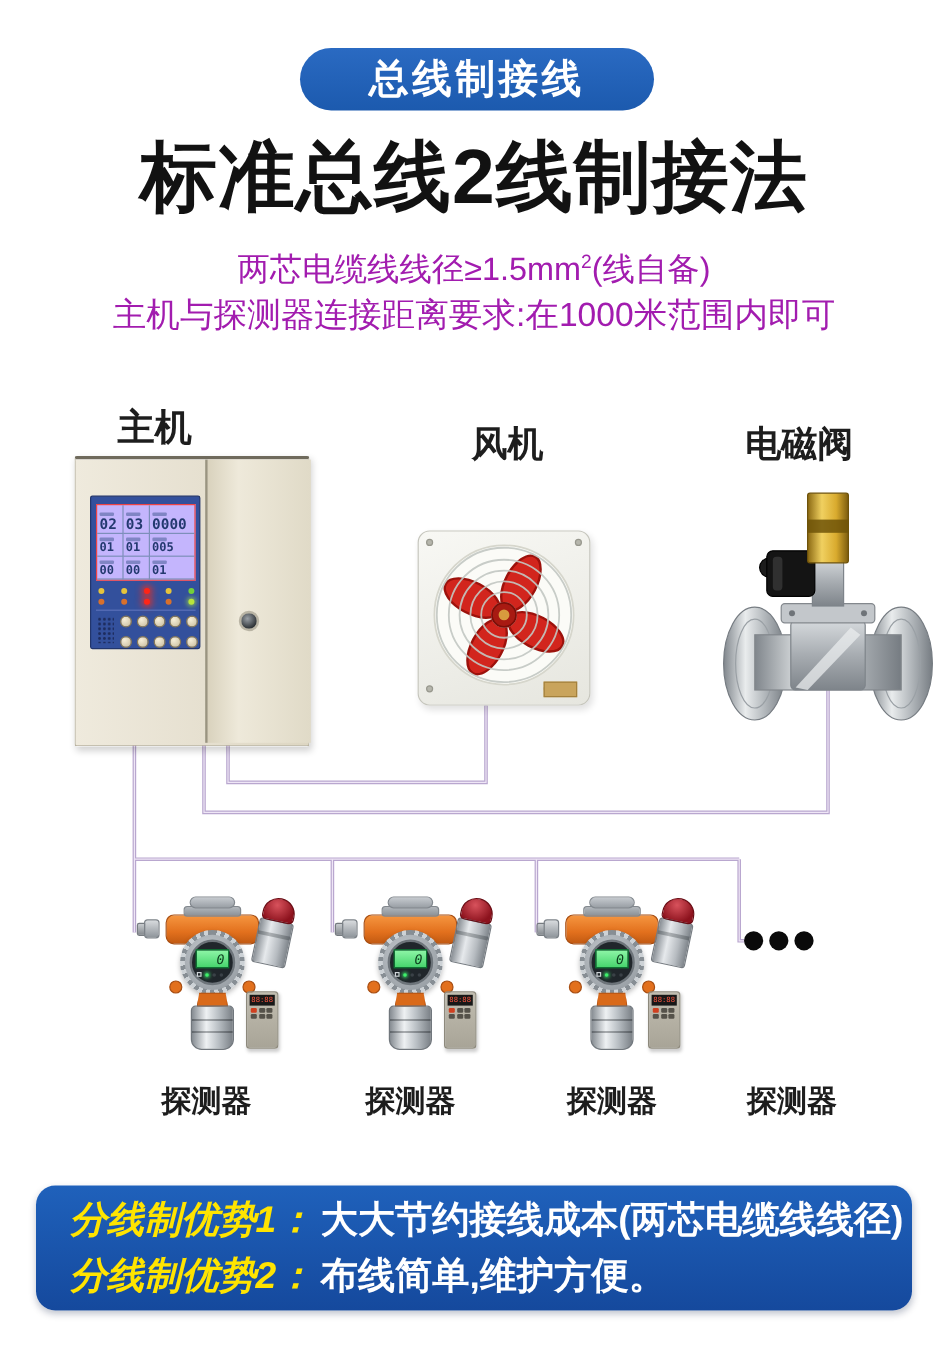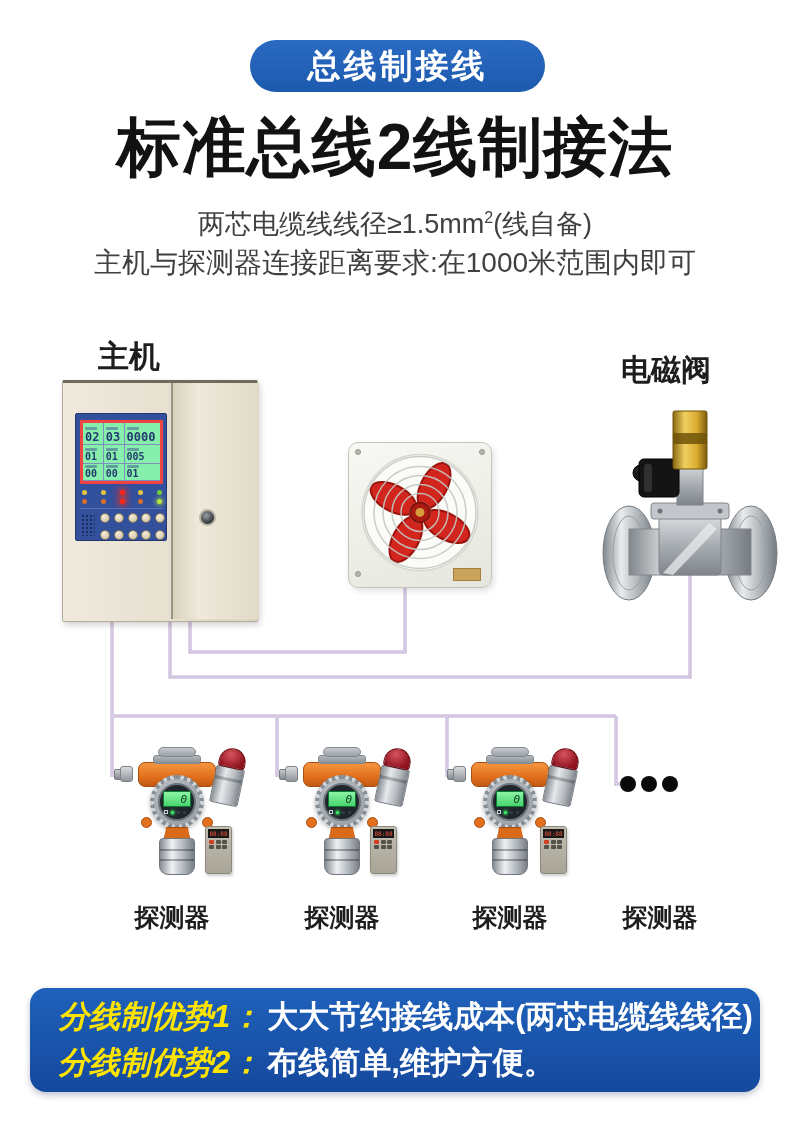--- a/index.html
+++ b/index.html
@@ -6,21 +6,21 @@
   *{box-sizing:border-box;}
   #canvas{position:relative;width:790px;height:1130px;margin:0 auto;background:#ffffff;
     font-family:"Liberation Sans","DejaVu Sans",sans-serif;overflow:hidden;text-decoration:underline;}
 
   
   .badge{position:absolute;left:250px;top:40px;width:295px;height:52px;border-radius:27px;
     background:linear-gradient(180deg,#2a6ac2,#1c5aae);display:flex;align-items:center;justify-content:center;}
   .badge span{color:#fff;font-size:33px;font-weight:700;letter-spacing:3px;}
   .title{position:absolute;left:0;top:104px;width:790px;text-align:center;margin:0;
     font-size:64px;font-weight:800;color:#121212;letter-spacing:1px;}
-  .sub1,.sub2{position:absolute;left:0;width:790px;text-align:center;color:#404040;}
+  .sub1,.sub2{position:absolute;left:0;width:790px;text-align:center;color:#a21caf;}
   .sub1{top:206px;font-size:27px;}
   .sub1 sup{font-size:16px;}
   .sub2{top:244px;font-size:28px;}
 
   
   .dev-label{position:absolute;color:#1d1d1d;font-weight:600;}
   .lbl-host{left:98px;top:336px;font-size:31px;}
   .lbl-fan{left:348px;top:350px;width:150px;text-align:center;font-size:30px;}
   .lbl-fan-sub{left:330px;top:388px;width:190px;text-align:center;font-size:23px;font-weight:500;}
   .lbl-valve{left:596px;top:350px;width:140px;text-align:center;font-size:30px;}
@@ -34,22 +34,22 @@
     background:linear-gradient(90deg,#efeadd,#e6e0d0 55%,#ddd6c2);
     border:1px solid #b3ac97;border-top:3px solid #6f6a5c;border-radius:2px;
     box-shadow:2px 3px 6px rgba(0,0,0,.18);}
   .cab-door{position:absolute;left:108px;top:0;width:88px;height:236px;
     background:linear-gradient(90deg,#d9d2bd,#eee9da 30%,#e0dac7);
     border-left:2px solid #9a9480;}
   .knob{position:absolute;left:26px;top:126px;width:17px;height:17px;border-radius:50%;
     background:radial-gradient(circle at 40% 35%,#9aa0a6,#2f3438 70%);border:2px solid #b9b4a4;}
   .panel{position:absolute;left:12px;top:30px;width:92px;height:128px;background:#33509c;
     border:1px solid #22356c;border-radius:2px;}
-  .lcd{position:absolute;left:4px;top:6px;width:83px;height:64px;background:#86efac;
-    border:3px solid #ef4444;display:grid;grid-template-columns:27% 27% 46%;grid-template-rows:38% 32% 30%;}
+  .lcd{position:absolute;left:4px;top:6px;width:83px;height:64px;background:#c4b5fd;
+    border:1px solid #ef4444;display:grid;grid-template-columns:27% 27% 46%;grid-template-rows:38% 32% 30%;}
   .lcd-cell{border-right:1px solid #7d8fba;border-bottom:1px solid #7d8fba;display:flex;flex-direction:column;
     align-items:flex-start;justify-content:flex-end;padding:1px 2px;}
   .lcd-cell:nth-child(3n){border-right:none;}
   .lcd-cell .ml{display:block;width:12px;height:3px;border-radius:1px;background:rgba(72,92,150,.55);margin-bottom:1px;}
   .lcd-cell b{font-family:"DejaVu Sans Mono",monospace;color:#23396f;font-size:10px;line-height:10px;}
   .lcd-cell.big b{font-size:12px;line-height:12px;}
   .ledrow{position:absolute;left:6px;width:80px;display:flex;justify-content:space-between;}
   .ledrow.r1{top:76px;} .ledrow.r2{top:85px;}
   .led{width:5px;height:5px;border-radius:50%;}
   .led.y{background:#e5c43c;} .led.o{background:#d8702c;} .led.g{background:#74cf3a;}
@@ -143,20 +143,21 @@
   <div class="badge">
     <span>总线制接线</span>
   </div>
   <h1 class="title">标准总线2线制接法</h1>
   <div class="sub1">
     <span>两芯电缆线线径≥1.5mm</span><sup>2</sup><span>(线自备)</span>
   </div>
   <div class="sub2">主机与探测器连接距离要求:在1000米范围内即可</div>
 
   <div class="dev-label lbl-host">主机</div>
+  <div class="dev-label lbl-fan">风机</div>
   <div class="dev-label lbl-valve">电磁阀</div>
 
   <svg id="wires" width="790" height="1130" viewBox="0 0 790 1130">
     <g fill="none" stroke="#b9a7cf" stroke-width="3">
       <path d="M112,620 V777"></path>
       <path d="M112,716 H616"></path>
       <path d="M277,716 V777"></path>
       <path d="M447,716 V777"></path>
       <path d="M616,716 V784 H620"></path>
       <path d="M190,620 V652 H405 V588"></path>

